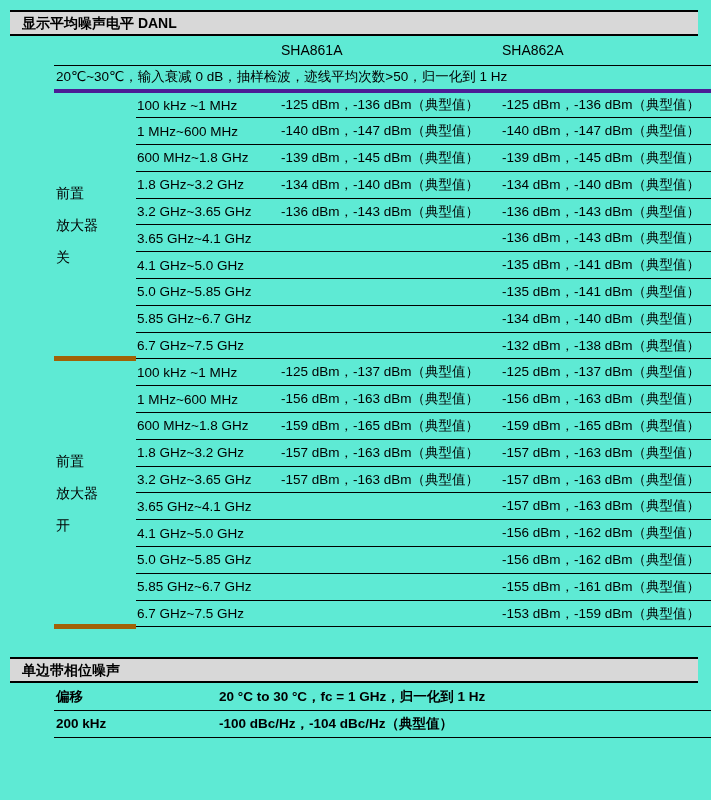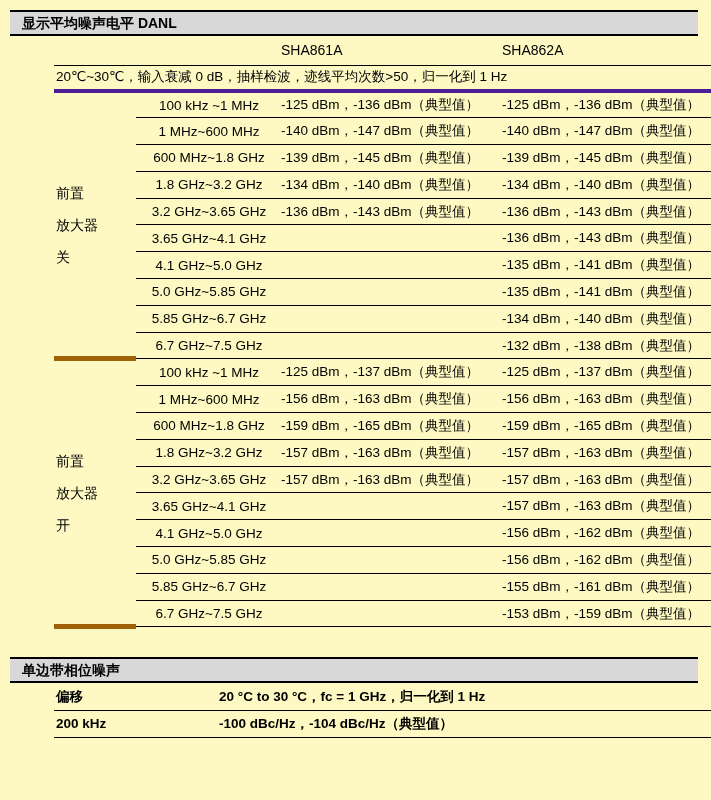--- a/index.html
+++ b/index.html
@@ -5,21 +5,21 @@
   * { margin: 0; padding: 0; box-sizing: border-box; }
   html, body {
     background: #ffffff;
     font-family: "Liberation Sans", "DejaVu Sans", sans-serif;
     color: #000;
   }
   .page {
     width: 711px;
     height: 800px;
     padding: 10px 13px 0 10px;
-    background: #fef9c3;
+    background: #5eead4;
     overflow: hidden;
   }
   .spec-table { width: 688px; }
   .title-bar {
     width: 688px;
     background: #d8d8d8;
     border-top: 2px solid #000;
     border-bottom: 2px solid #000;
     font-weight: bold;
     font-size: 14px;
@@ -52,21 +52,21 @@
   #danl-grid tr.cond-row td {
     height: 26px;
     border-bottom: 4px solid #4c1d95;
     padding-left: 2px;
   }
   #danl-grid tbody td { height: 26.8px; }
   #danl-grid tbody td.freq,
   #danl-grid tbody td.val {
     border-bottom: 1px solid #000;
   }
-  #danl-grid tbody td.freq { padding-left: 1px; text-align: center; }
+  #danl-grid tbody td.freq { padding-left: 1px; }
   #danl-grid td.sec-label {
     border-bottom: 5px solid #a16207;
     padding-left: 2px;
     font-size: 14px;
     vertical-align: middle;
   }
   #danl-grid td.sec-label div { line-height: 32px; }
   #danl-grid tbody tr.table-end td { border-bottom: 1.5px solid #000; }
 
   

